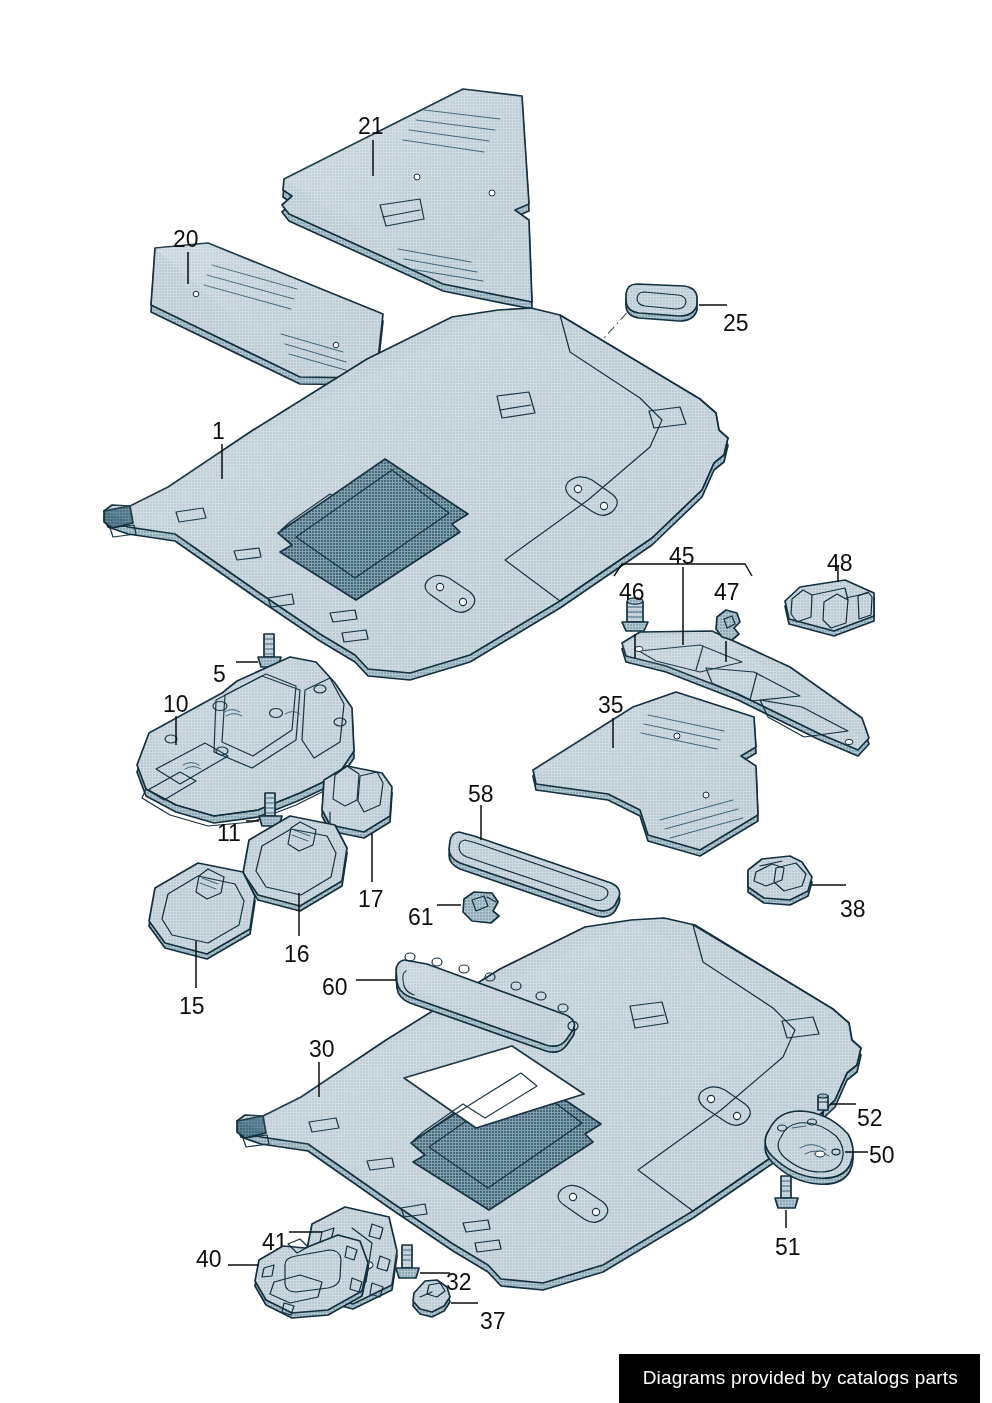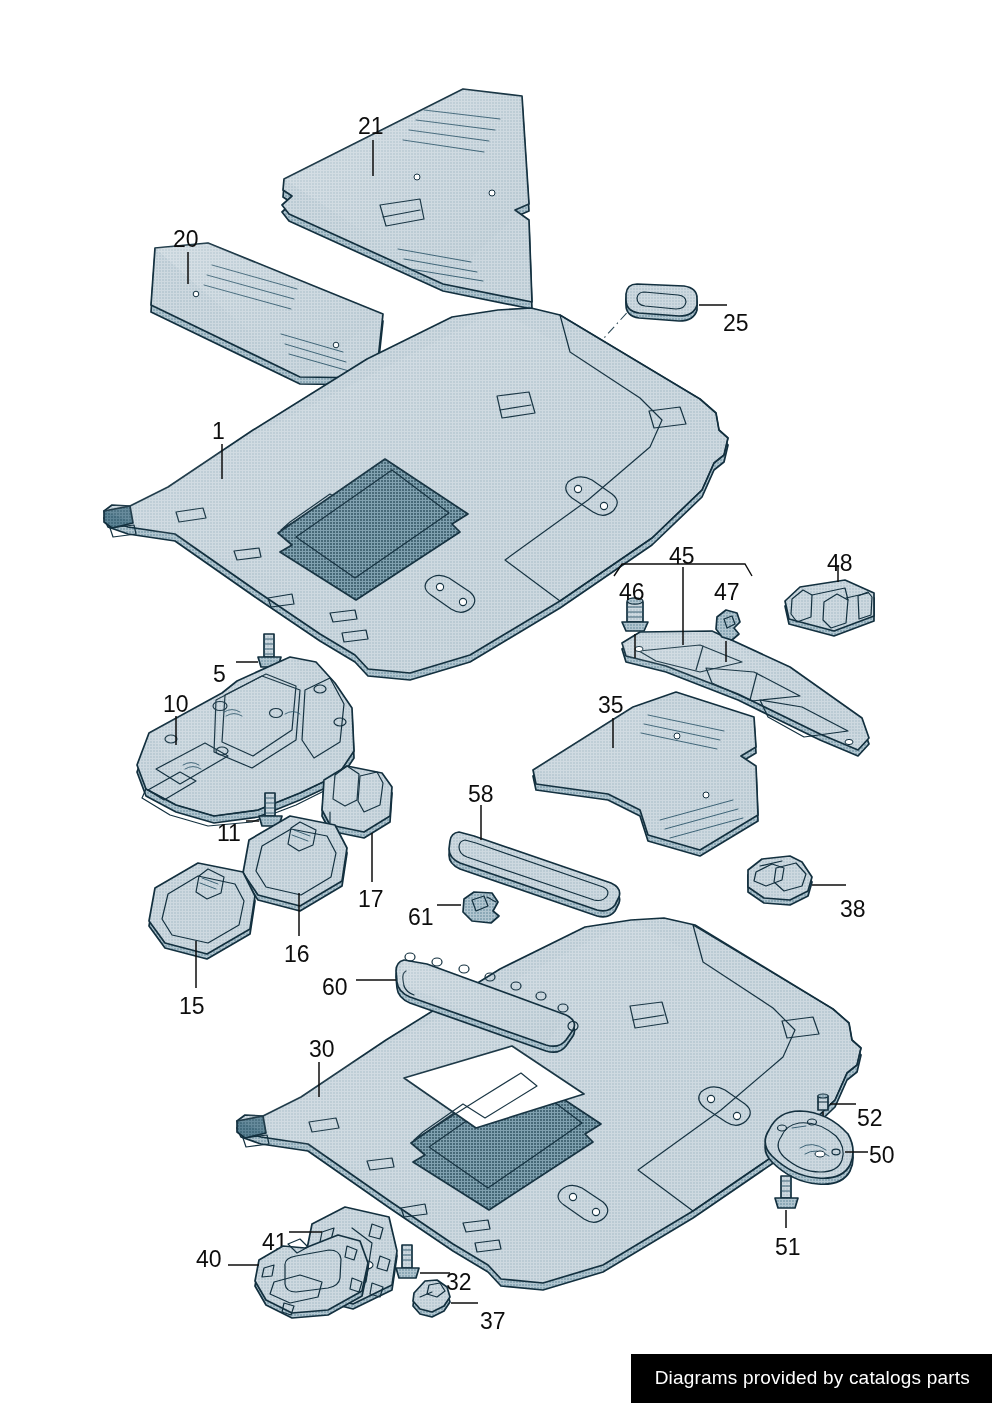--- a/index.html
+++ b/index.html
@@ -8,21 +8,21 @@
        font-family:"Liberation Sans","DejaVu Sans",sans-serif;}
   #stage{position:absolute;inset:0;width:992px;height:1403px;border-radius:32px;}
   svg#diagram{position:absolute;left:0;top:0;width:992px;height:1403px;display:block;}
   .lbl{font-family:"Liberation Sans","DejaVu Sans",sans-serif;font-size:23px;fill:#0d0d0d;}
   .leader{stroke:#0d0d0d;stroke-width:1.5;fill:none;stroke-linecap:butt;}
   .bracket{stroke:#0d0d0d;stroke-width:1.4;fill:none;}
   .dashdot{stroke:#2d4a58;stroke-width:1.1;fill:none;stroke-dasharray:9 4 1.5 4;}
   .out{stroke:#13303f;stroke-width:1.7;stroke-linejoin:round;stroke-linecap:round;}
   .outT{stroke:#13303f;stroke-width:1.2;stroke-linejoin:round;stroke-linecap:round;fill:none;}
   .hair{stroke:#2c566a;stroke-width:0.9;fill:none;stroke-linecap:round;}
-  .wm{position:absolute;right:0;bottom:0;background:#000;color:#fff;
+  .wm{position:absolute;right:12px;bottom:0;background:#000;color:#fff;
       font-size:19px;padding:13px 22px 14px 24px;letter-spacing:.2px;white-space:nowrap;}
 </style>
 </head>
 <body>
 
 <div id="stage">
 
 <svg id="diagram" viewBox="0 0 992 1403">
   <defs>
     <pattern id="dotLight" width="3" height="3" patternUnits="userSpaceOnUse">

